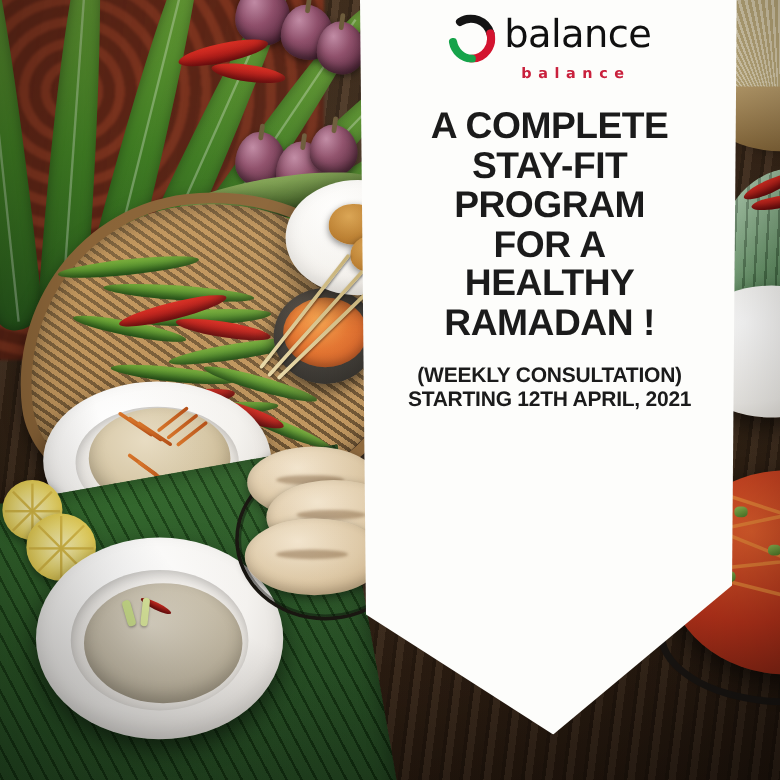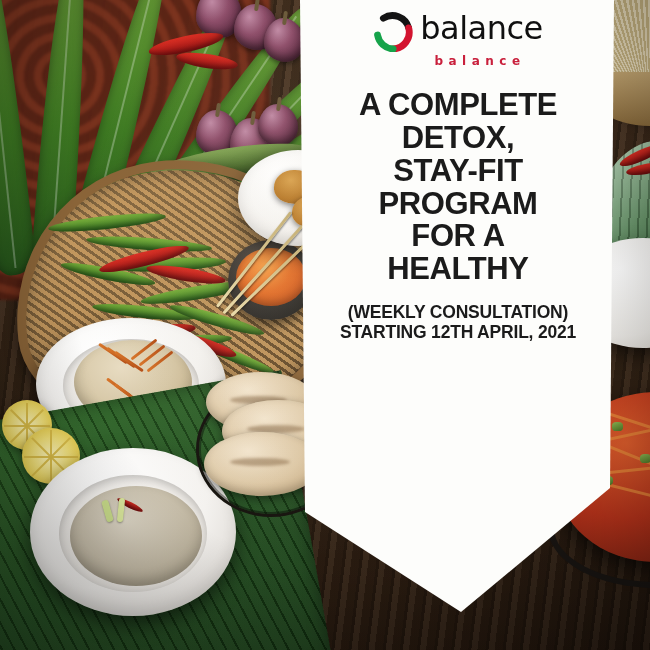--- a/index.html
+++ b/index.html
@@ -511,25 +511,25 @@
             <circle cx="50" cy="50" r="21" fill="#fdfdfb"></circle>
           </svg>
         </span>
         <span class="wordmark">balance</span>
       </div>
       <div class="wellness">balance</div>
     </div>
 
     <div class="headline">
       <div>A COMPLETE</div>
-      <div>DETOX,</div>
       <div>STAY-FIT</div>
       <div>PROGRAM</div>
       <div>FOR A</div>
       <div>HEALTHY</div>
+      <div>RAMADAN !</div>
     </div>
 
     <div class="subhead">
       <div>(WEEKLY CONSULTATION)</div>
       <div>STARTING 12TH APRIL, 2021</div>
     </div>
 
   </div>
 </div>
 

